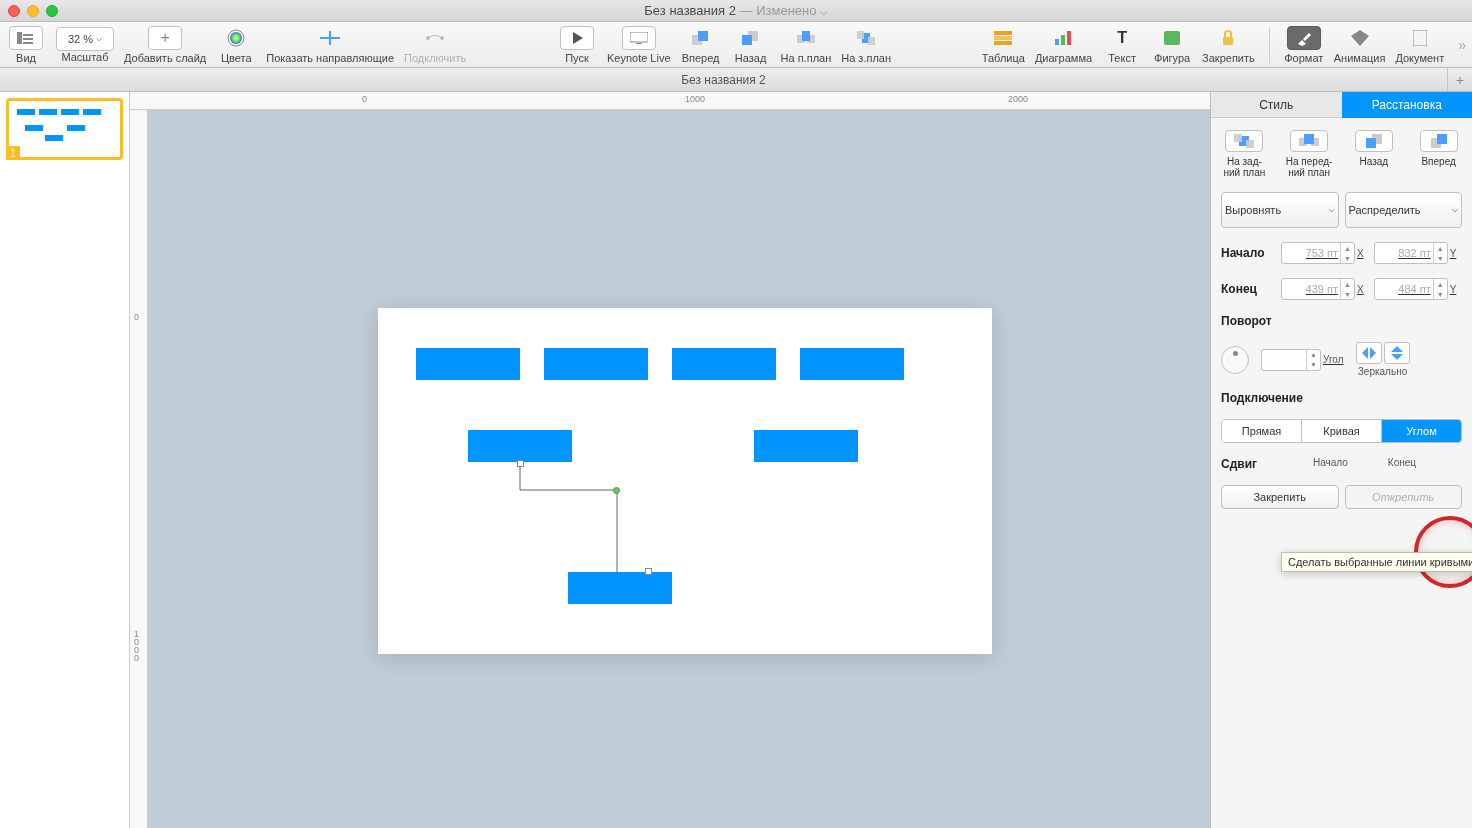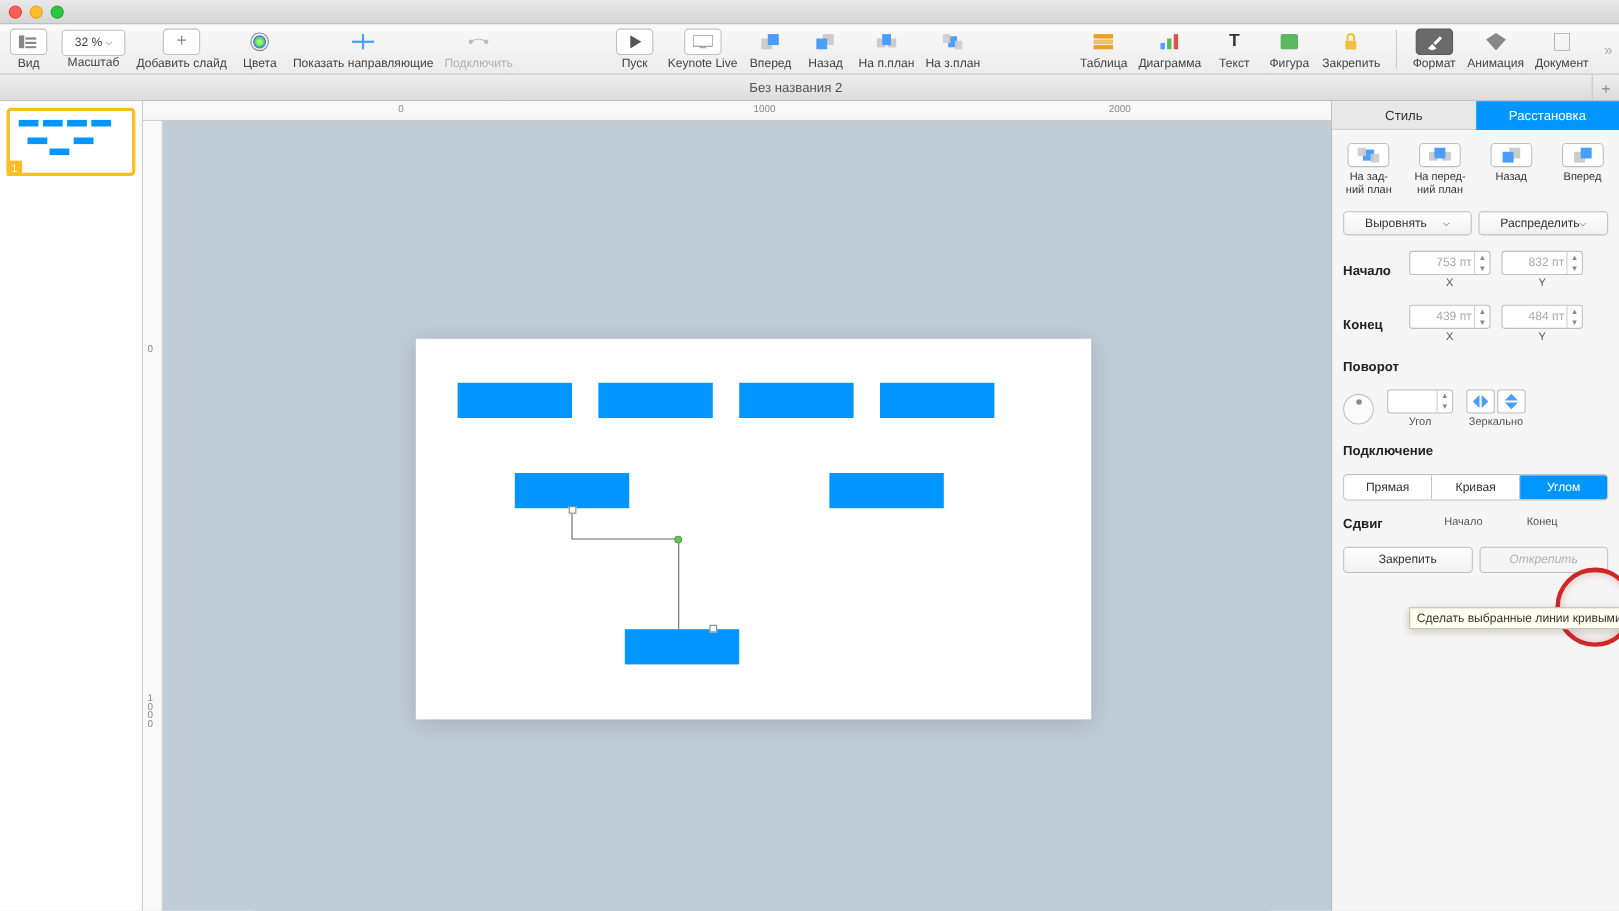--- a/index.html
+++ b/index.html
@@ -57,24 +57,24 @@
 
 
 .inspector{width:262px; background:#f5f5f5; border-left:1px solid #bcbcbc; display:flex; flex-direction:column;}
 .insp-tabs{display:flex; height:26px;}
 .insp-tab{flex:1; display:flex; align-items:center; justify-content:center; font-size:12px; background:#e8e8e8; border-bottom:1px solid #ccc; cursor:pointer;}
 .insp-tab.active{background:#0095ff; color:#fff; border-bottom:1px solid #0095ff;}
 .insp-body{padding:12px 10px; display:flex; flex-direction:column; gap:14px; font-size:12px; color:#333;}
 .arrange-row{display:flex; gap:18px; justify-content:space-between;}
 .small-btn{flex:1; display:flex; flex-direction:column; align-items:center; gap:4px; font-size:10px; color:#333; cursor:pointer;}
 .small-btn .mini-icon{width:38px; height:22px; border:1px solid #c0c0c0; border-radius:4px; background:#fff; display:flex; align-items:center; justify-content:center;}
-.dd{height:22px; border:1px solid #c0c0c0; border-radius:4px; background:linear-gradient(#fff,#f0f0f0); display:flex; align-items:center; justify-content:space-between; padding:0 19px; font-size:11px; flex:1; cursor:pointer;}
+.dd{height:36px; border:1px solid #c0c0c0; border-radius:4px; background:linear-gradient(#fff,#f0f0f0); display:flex; align-items:center; justify-content:space-between; padding:0 3px; font-size:11px; flex:1; cursor:pointer;}
 .section-label{font-size:12px; font-weight:600; color:#222;}
 .coord-row{display:flex; align-items:center; gap:10px;}
-.coord-group{display:flex; flex-direction:column; align-items:center; gap:2px;}
+.coord-group{display:flex; flex-direction:row; align-items:center; gap:2px;text-decoration:underline;}
 .num-input{width:74px; height:22px; border:1px solid #c0c0c0; border-radius:3px; background:#fff; display:flex; align-items:center; justify-content:flex-end; padding-right:16px; font-size:11px; color:#aaa; position:relative;}
 .num-input .stepper{position:absolute; right:0; top:0; bottom:0; width:14px; border-left:1px solid #d0d0d0; display:flex; flex-direction:column;}
 .num-input .stepper div{flex:1; display:flex; align-items:center; justify-content:center; font-size:7px; color:#888;}
 .axis-label{font-size:10px; color:#555;}
 .rot-row{display:flex; align-items:center; gap:12px;}
 .rot-dial{width:28px; height:28px; border:1px solid #c0c0c0; border-radius:50%; background:#fafafa; position:relative;}
 .rot-dial::after{content:''; position:absolute; width:5px; height:5px; background:#888; border-radius:50%; top:4px; left:11px;}
 .flip-group{display:flex; flex-direction:column; align-items:center; gap:2px;}
 .flip-btns{display:flex; gap:2px;}
 .flip-btn{width:26px; height:22px; border:1px solid #c0c0c0; border-radius:3px; background:#fff; display:flex; align-items:center; justify-content:center; cursor:pointer;}
@@ -91,20 +91,25 @@
 </style>
 </head>
 <body>
 
 <div class="titlebar">
   <div class="traffic">
     <div class="dot red"></div>
     <div class="dot yellow"></div>
     <div class="dot green"></div>
   </div>
+  <div class="title-center">
+    <span>Без названия 2</span>
+    <span class="modified">— Изменено</span>
+    <span class="chev">⌵</span>
+  </div>
 </div>
 
 <div class="toolbar">
   <div class="tool-item">
     <div class="icon-box">
         <svg width="18" height="12">
           <rect x="0" y="0" width="5" height="12" fill="#888"></rect>
           <rect x="6" y="2" width="10" height="2" fill="#888"></rect>
           <rect x="6" y="6" width="10" height="2" fill="#888"></rect>
           <rect x="6" y="10" width="10" height="2" fill="#888"></rect>

